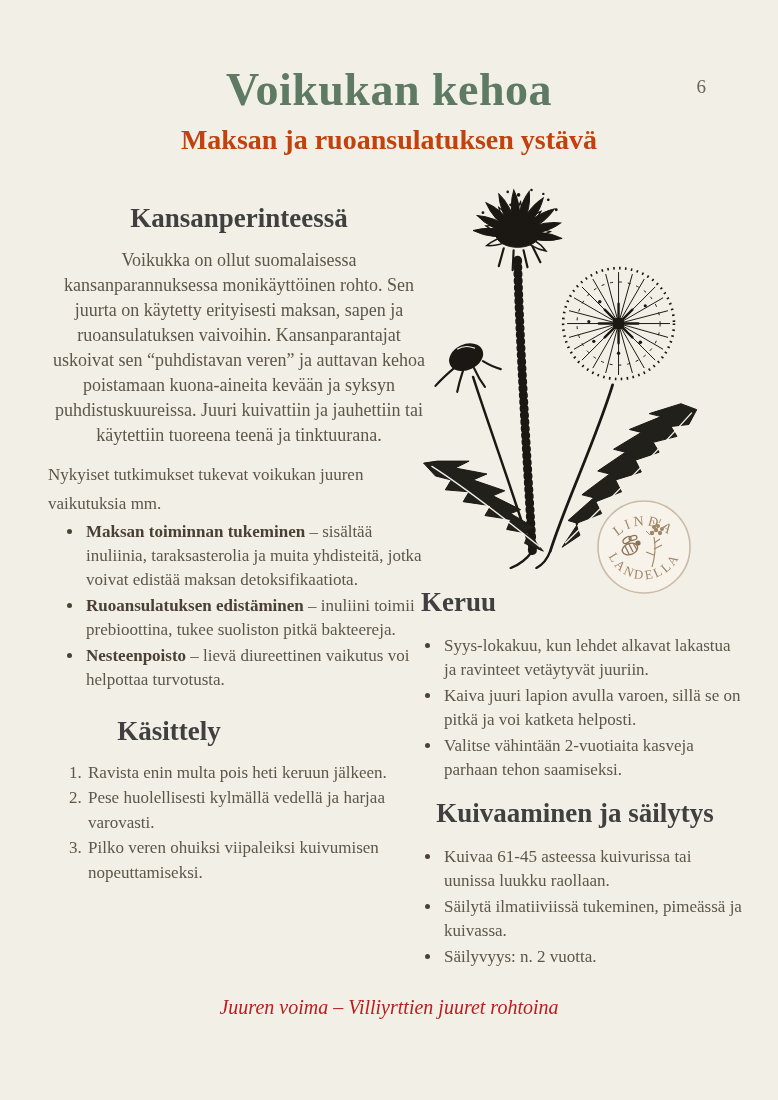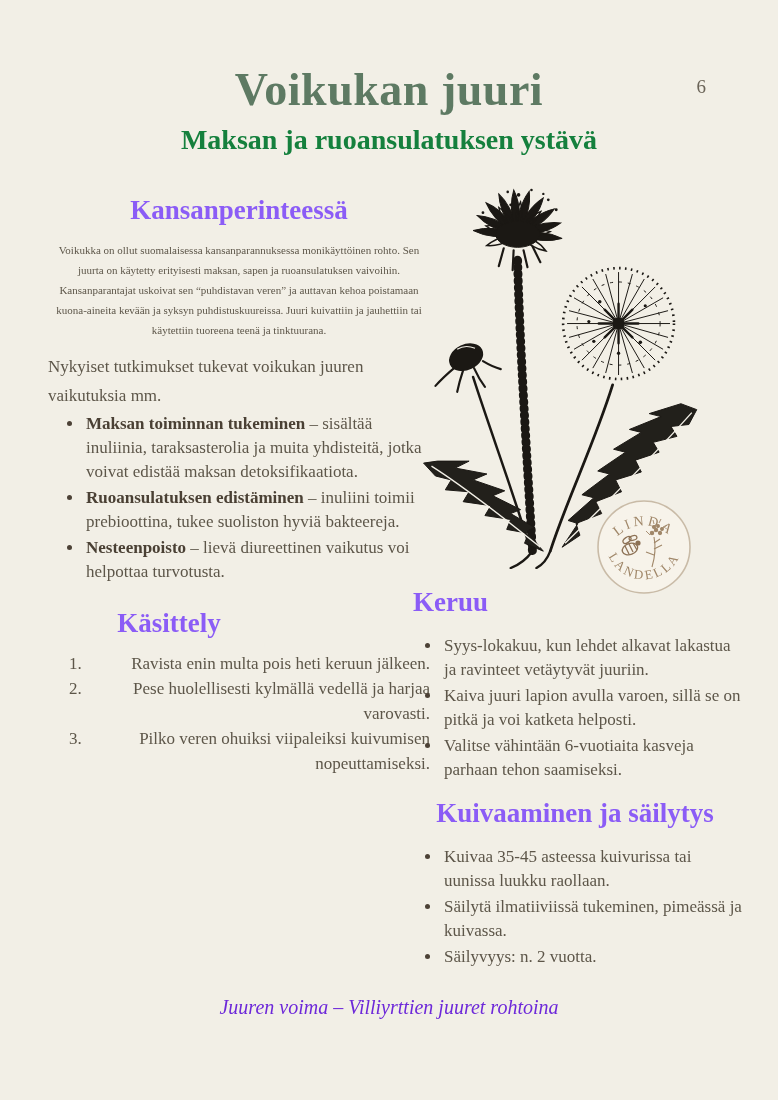--- a/index.html
+++ b/index.html
@@ -14,77 +14,77 @@
   .page-number{
     position:absolute;top:76px;right:72px;
     font-size:19px;color:#6b6458;
   }
   .header{position:absolute;top:66px;left:0;width:100%;text-align:center;}
   .title{
     margin:0;font-size:46px;line-height:1.05;font-weight:700;
     color:#5e7a63;letter-spacing:.5px;
   }
   .subtitle{
-    margin:10px 0 12px 0;font-size:28px;font-weight:700;color:#15803d;
+    margin:10px 0 12px 0;font-size:28px;font-weight:700;color:#c2410c;
   }
   .col-left{position:absolute;left:48px;top:190px;width:382px;}
   .col-right{position:absolute;left:408px;top:183px;width:334px;}
   h2{
-    margin:5px;font-size:27px;font-weight:700;color:#8b5cf6;line-height:1.15;
+    margin:13px;font-size:27px;font-weight:700;color:#404040;line-height:1.15;
   }
   .center{text-align:center;}
   .shift-left{transform:translateX(-70px);}
   .body-par{
-    margin:14px 0 0 0;font-size:11px;line-height:20px;text-align:center;
+    margin:14px 0 0 0;font-size:18px;line-height:25px;text-align:center;
   }
   .intro{margin:12px 0 0 0;font-size:17px;line-height:29px;}
   ul.bullets{
     margin:2px 0 0 0;padding:0 0 0 36px;list-style:disc outside;
     font-size:17px;line-height:24px;
   }
   ul.bullets li{margin:0 0 2px 0;padding-left:2px;}
   ul.bullets li::marker{color:#4c4136;}
   .lead{font-weight:700;color:#4a4034;}
   ol.steps{
     margin:12px 0 0 0;padding:0 0 0 38px;list-style:decimal outside;
     font-size:17px;line-height:25px;
   }
-  ol.steps li{margin:0;padding-left:2px;text-align:right;}
+  ol.steps li{margin:0;padding-left:2px;}
   .sec-gap{margin-top:32px;}
   .sec-gap-sm{margin-top:24px;}
   .illustration-wrap{position:relative;width:334px;height:386px;}
   .logo-badge{position:absolute;left:188px;top:316px;width:96px;height:96px;}
   .right-heading-center{margin-top:18px;}
   .right-heading-left{text-align:center;margin-top:16px;}
   .col-right ul.bullets{padding-left:34px;margin-top:16px;}
   .footer{
     position:absolute;top:996px;left:0;width:100%;text-align:center;
-    font-size:20px;font-style:italic;color:#6d28d9;
+    font-size:20px;font-style:italic;color:#b91c1c;
   }
 </style>
 </head>
 <body>
 
 <div class="page">
 
   <div class="page-number">6</div>
 
   <div class="header">
-    <h1 class="title">Voikukan juuri</h1>
+    <h1 class="title">Voikukan kehoa</h1>
     <div class="subtitle">Maksan ja ruoansulatuksen ystävä</div>
   </div>
 
   <section class="col-left">
     <h2 class="center">Kansanperinteessä</h2>
     <p class="body-par">Voikukka on ollut suomalaisessa kansanparannuksessa monikäyttöinen rohto. Sen juurta on käytetty erityisesti maksan, sapen ja ruoansulatuksen vaivoihin. Kansanparantajat uskoivat sen “puhdistavan veren” ja auttavan kehoa poistamaan kuona-aineita kevään ja syksyn puhdistuskuureissa. Juuri kuivattiin ja jauhettiin tai käytettiin tuoreena teenä ja tinktuurana.</p>
 
     <p class="intro">Nykyiset tutkimukset tukevat voikukan juuren vaikutuksia mm.</p>
     <ul class="bullets">
       <li><span class="lead">Maksan toiminnan tukeminen</span> <span>– sisältää inuliinia, taraksasterolia ja muita yhdisteitä, jotka voivat edistää maksan detoksifikaatiota.</span></li>
-      <li><span class="lead">Ruoansulatuksen edistäminen</span> <span>– inuliini toimii prebioottina, tukee suoliston hyviä bakteereja.</span></li>
+      <li><span class="lead">Ruoansulatuksen edistäminen</span> <span>– inuliini toimii prebioottina, tukee suoliston pitkä bakteereja.</span></li>
       <li><span class="lead">Nesteenpoisto</span> <span>– lievä diureettinen vaikutus voi helpottaa turvotusta.</span></li>
     </ul>
 
     <h2 class="center shift-left sec-gap-sm">Käsittely</h2>
     <ol class="steps">
       <li>Ravista enin multa pois heti keruun jälkeen.</li>
       <li>Pese huolellisesti kylmällä vedellä ja harjaa varovasti.</li>
       <li>Pilko veren ohuiksi viipaleiksi kuivumisen nopeuttamiseksi.</li>
     </ol>
   </section>
@@ -213,26 +213,26 @@
             <path d="M54,36 L50,32 M58,25 L57,21 M63,24 L65,20 M67,28 L71,26" fill="none" stroke-width="0.9"></path>
           </g>
         </svg>
       </div>
     </div>
 
     <h2 class="right-heading-center">Keruu</h2>
     <ul class="bullets">
       <li>Syys-lokakuu, kun lehdet alkavat lakastua ja ravinteet vetäytyvät juuriin.</li>
       <li>Kaiva juuri lapion avulla varoen, sillä se on pitkä ja voi katketa helposti.</li>
-      <li>Valitse vähintään 6-vuotiaita kasveja parhaan tehon saamiseksi.</li>
+      <li>Valitse vähintään 2-vuotiaita kasveja parhaan tehon saamiseksi.</li>
     </ul>
 
     <h2 class="right-heading-left">Kuivaaminen ja säilytys</h2>
     <ul class="bullets">
-      <li>Kuivaa 35-45 asteessa kuivurissa tai uunissa luukku raollaan.</li>
+      <li>Kuivaa 61-45 asteessa kuivurissa tai uunissa luukku raollaan.</li>
       <li>Säilytä ilmatiiviissä tukeminen, pimeässä ja kuivassa.</li>
       <li>Säilyvyys: n. 2 vuotta.</li>
     </ul>
   </section>
 
   <div class="footer">Juuren voima – Villiyrttien juuret rohtoina</div>
 
 </div>
 
 </body></html>

